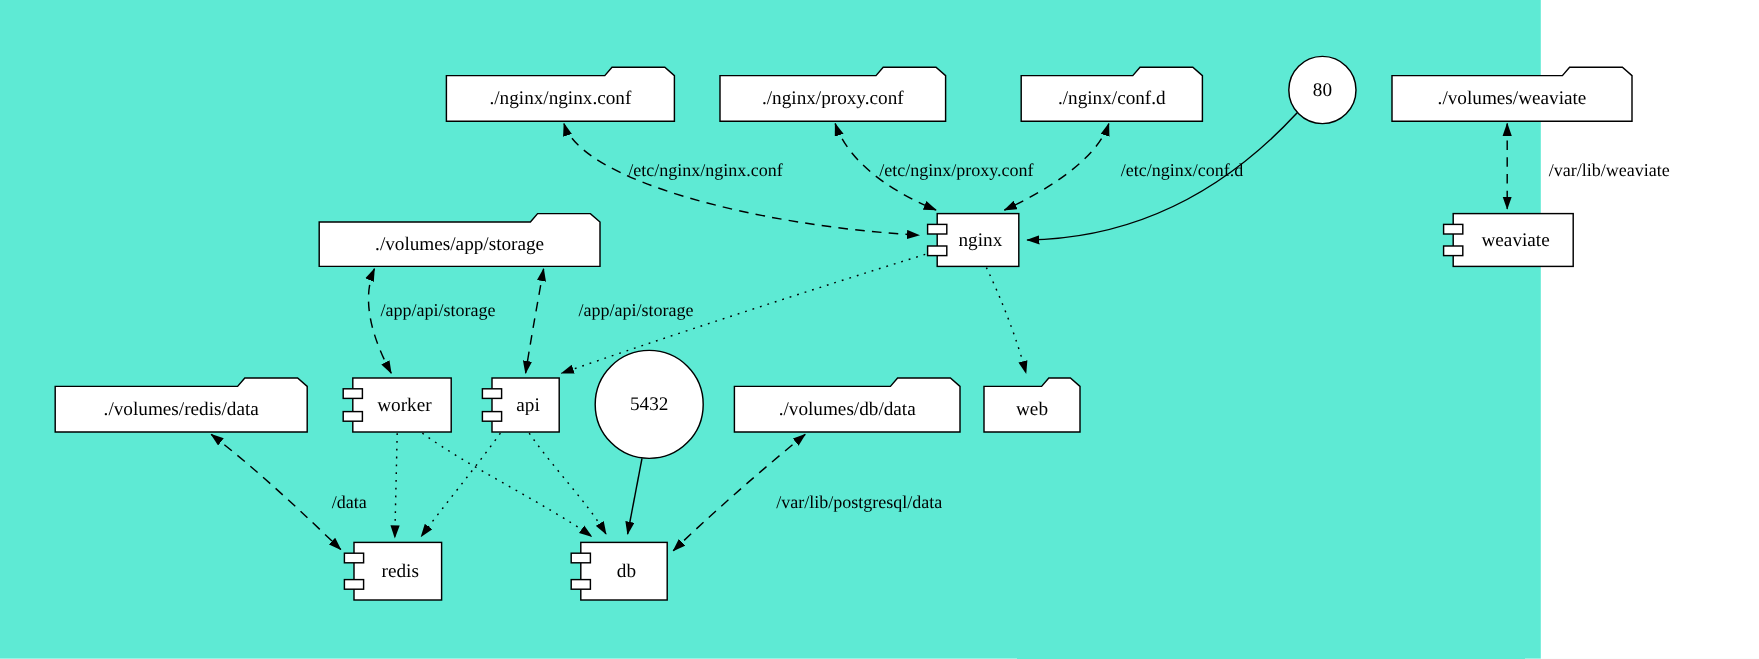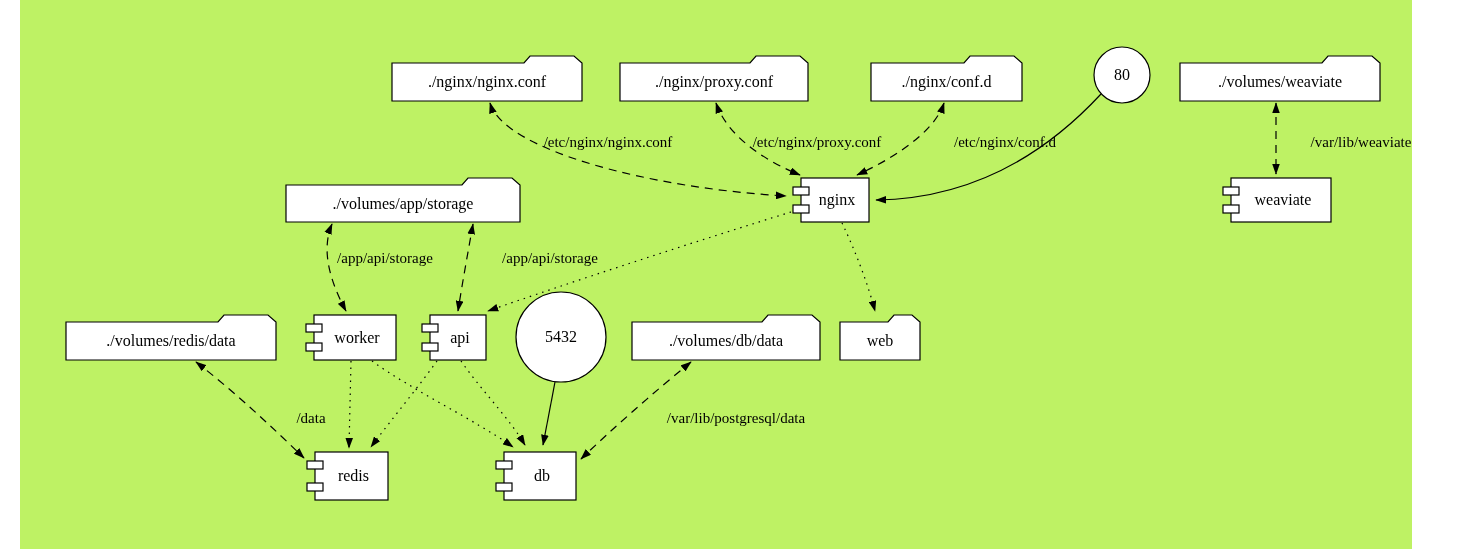--- a/index.html
+++ b/index.html
@@ -2,25 +2,24 @@
 <html><head>
 <meta charset="utf-8">
 <style>
   html, body {
     margin: 0;
     padding: 0;
     background: #ffffff;
   }
   .canvas-wrap {
     position: relative;
-    width: 1392px;
+    width: 1284px;
     height: 549px;
-    background: #bef264;
+    background: #5eead4;
     font-family: "Liberation Serif", serif;
-    margin-left: 20px;
   }
   svg text {
     font-family: "Liberation Serif", serif;
     fill: #000000;
   }
 </style>
 </head>
 <body>
 
 <div class="canvas-wrap">

